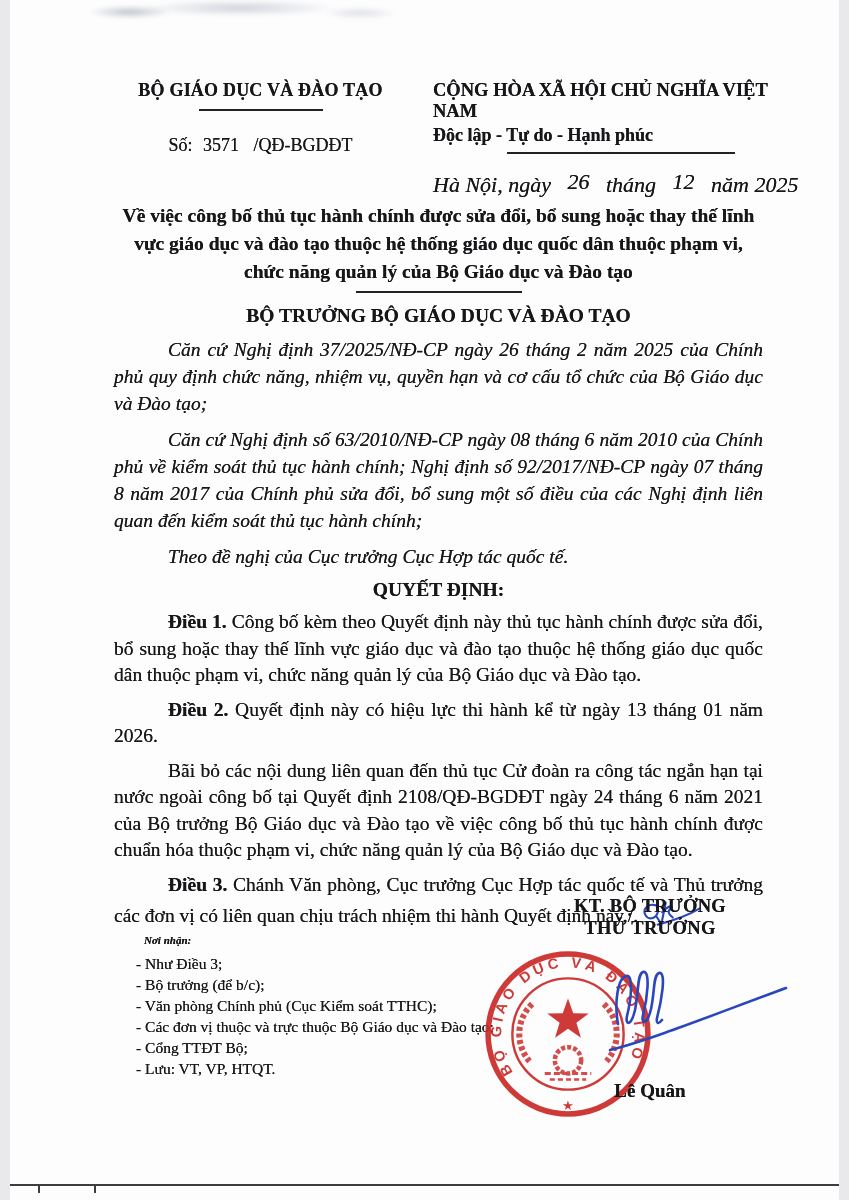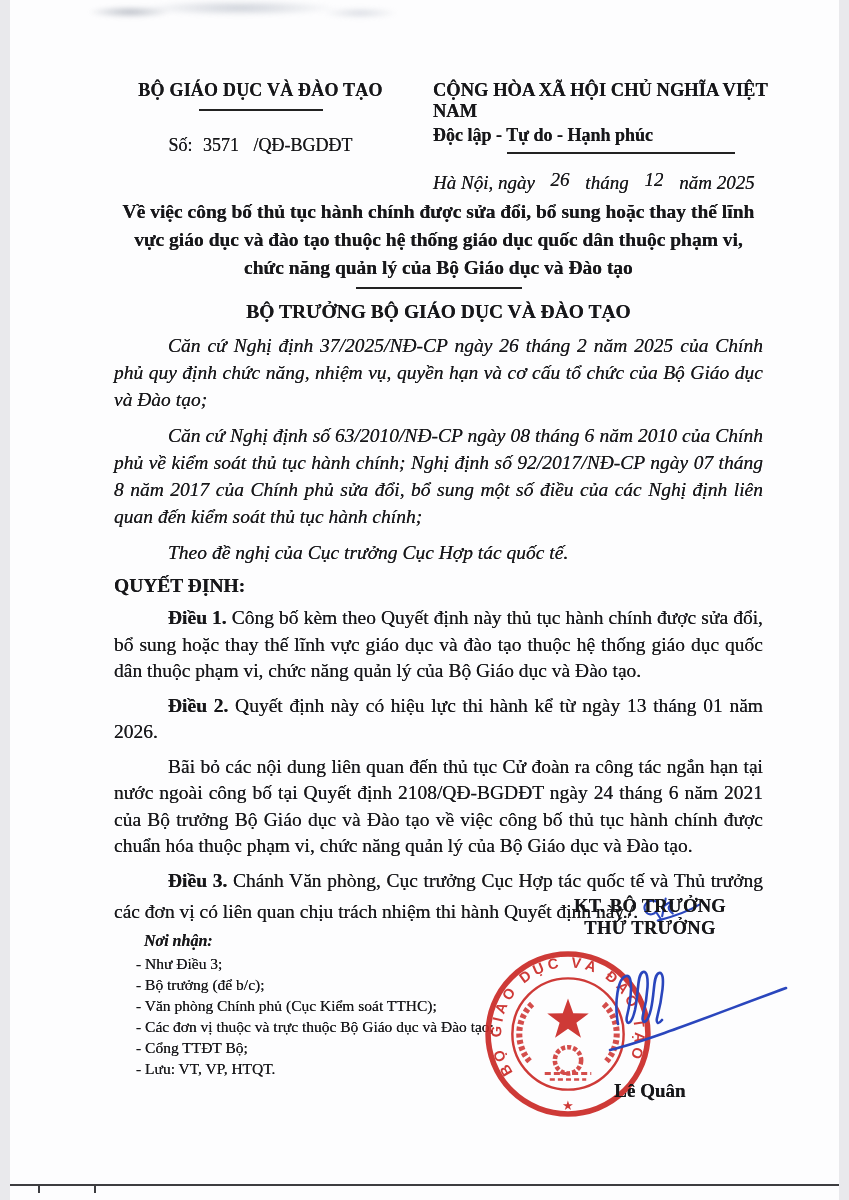--- a/index.html
+++ b/index.html
@@ -34,40 +34,40 @@
   .h-left{width:345px;margin-left:78px;text-align:center;}
   .h-right{flex:1;text-align:left;padding-right:30px;}
   .org{font-weight:700;font-size:18px;letter-spacing:.2px;}
   .rule{border-top:2px solid #222;margin:8px auto 0;}
   .rule-left{width:124px;}
   .rule-right{width:228px;margin-top:6px;}
   .doc-no{margin-top:24px;font-size:18px;}
   .doc-no .num{margin:0 10px 0 6px;}
   .country{font-weight:700;font-size:18.5px;}
   .motto{font-weight:700;font-size:18px;margin-top:3px;}
-  .date-line{margin-top:18px;font-style:italic;font-size:19px;}
+  .date-line{margin-top:18px;font-style:italic;font-size:22px;}
   .d-num{display:inline-block;position:relative;top:-3px;margin:0 11px;}
 
   
   .content{margin:0 76px 0 104px;}
   .doc-title{margin-top:24px;text-align:center;font-weight:700;font-size:19.5px;}
   .doc-subject{margin-top:4px;text-align:center;font-weight:700;font-size:19.5px;line-height:28px;}
   .title-rule{width:166px;border-top:2px solid #222;margin:5px auto 0;}
   .authority{margin-top:12px;text-align:center;font-weight:700;font-size:19.5px;}
   p{margin:0;}
   .para{font-size:19.5px;line-height:27px;text-align:justify;text-indent:54px;}
   .pre{font-style:italic;margin-top:9px;}
-  .decision-heading{margin-top:9px;font-weight:700;font-size:19.5px;}
+  .decision-heading{margin-top:9px;text-align:center;font-weight:700;font-size:19.5px;}
   .article{margin-top:8px;line-height:26.5px;}
   .article b{font-weight:700;}
   .initials-svg{display:inline-block;vertical-align:-8px;margin-left:2px;}
 
   
   .recipients{position:absolute;left:126px;top:930px;font-size:15.5px;line-height:21px;}
-  .recipients .head{font-weight:700;font-style:italic;font-size:16px;margin-left:8px;margin-bottom:2px;}
+  .recipients .head{font-weight:700;font-style:italic;font-size:11px;margin-left:8px;margin-bottom:2px;}
   .sig-block{position:absolute;left:505px;top:896px;width:270px;text-align:center;}
   .sig-cap{font-weight:700;font-size:18.5px;letter-spacing:.3px;}
   .sig-pos{font-weight:700;font-size:18.5px;letter-spacing:.3px;margin-top:1px;}
   .sig-name{position:absolute;left:505px;top:1080px;width:270px;text-align:center;font-weight:700;font-size:19px;}
   .seal-svg{position:absolute;left:472px;top:948px;opacity:.92;}
   .autograph-svg{position:absolute;left:580px;top:958px;}
 </style>
 </head>
 <body>
 

